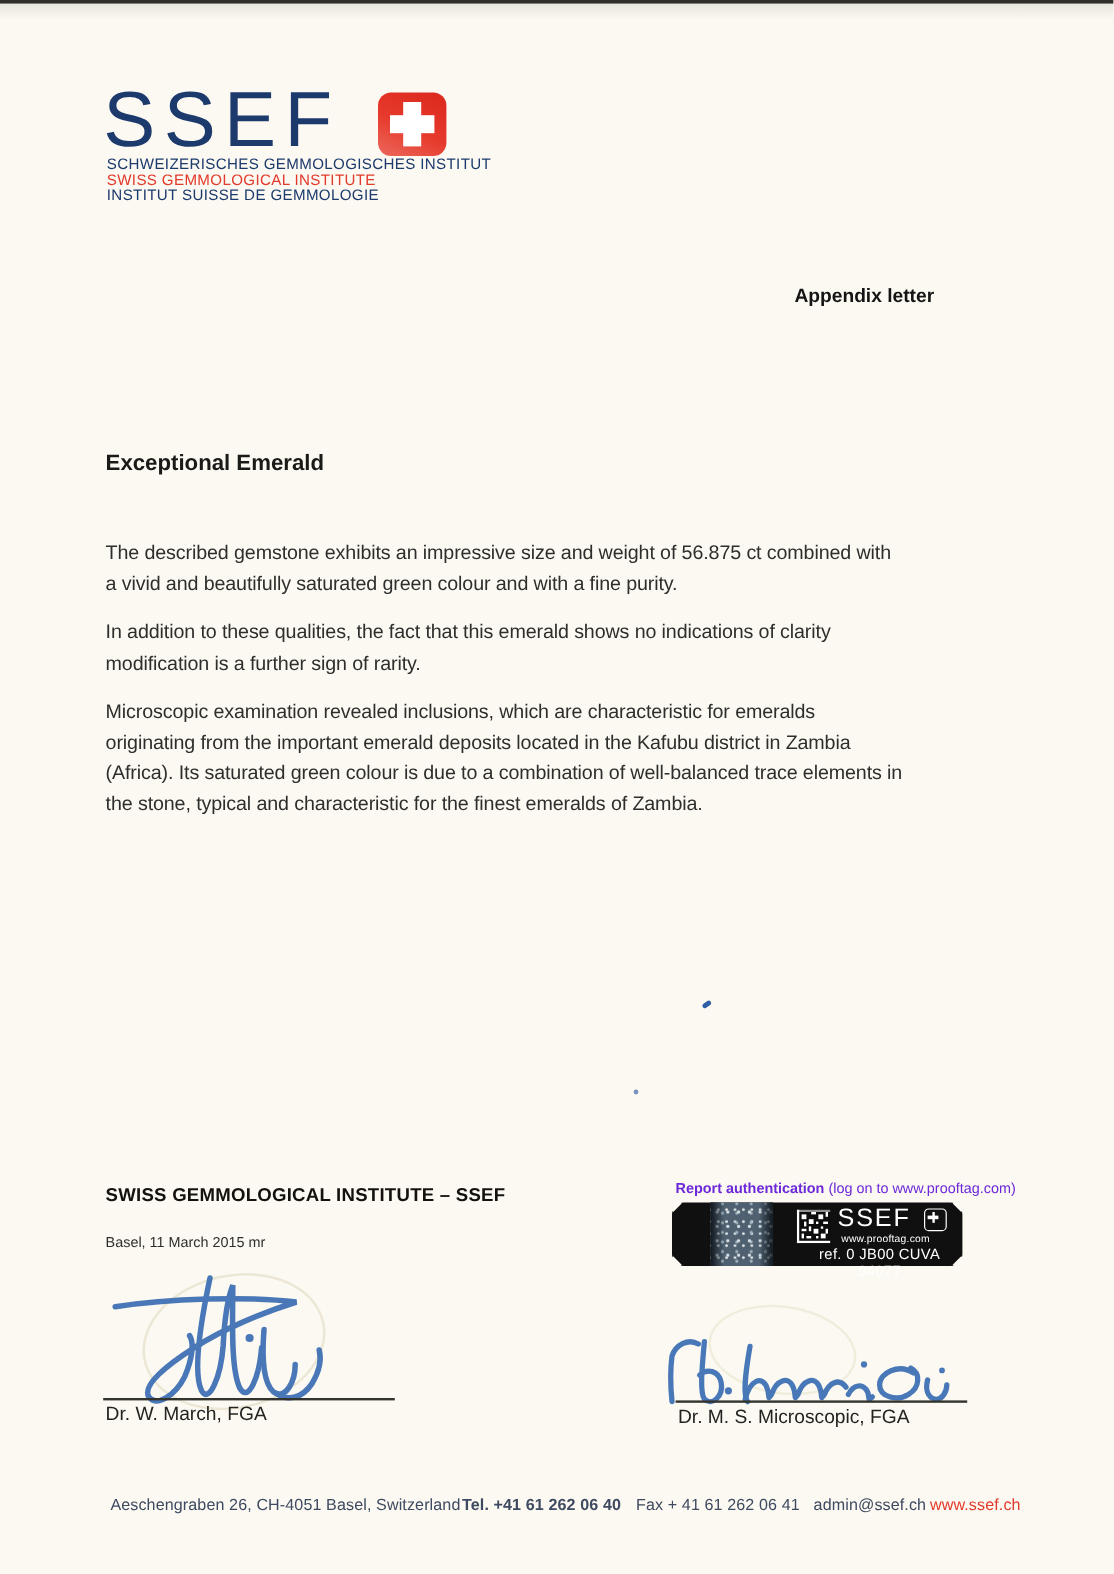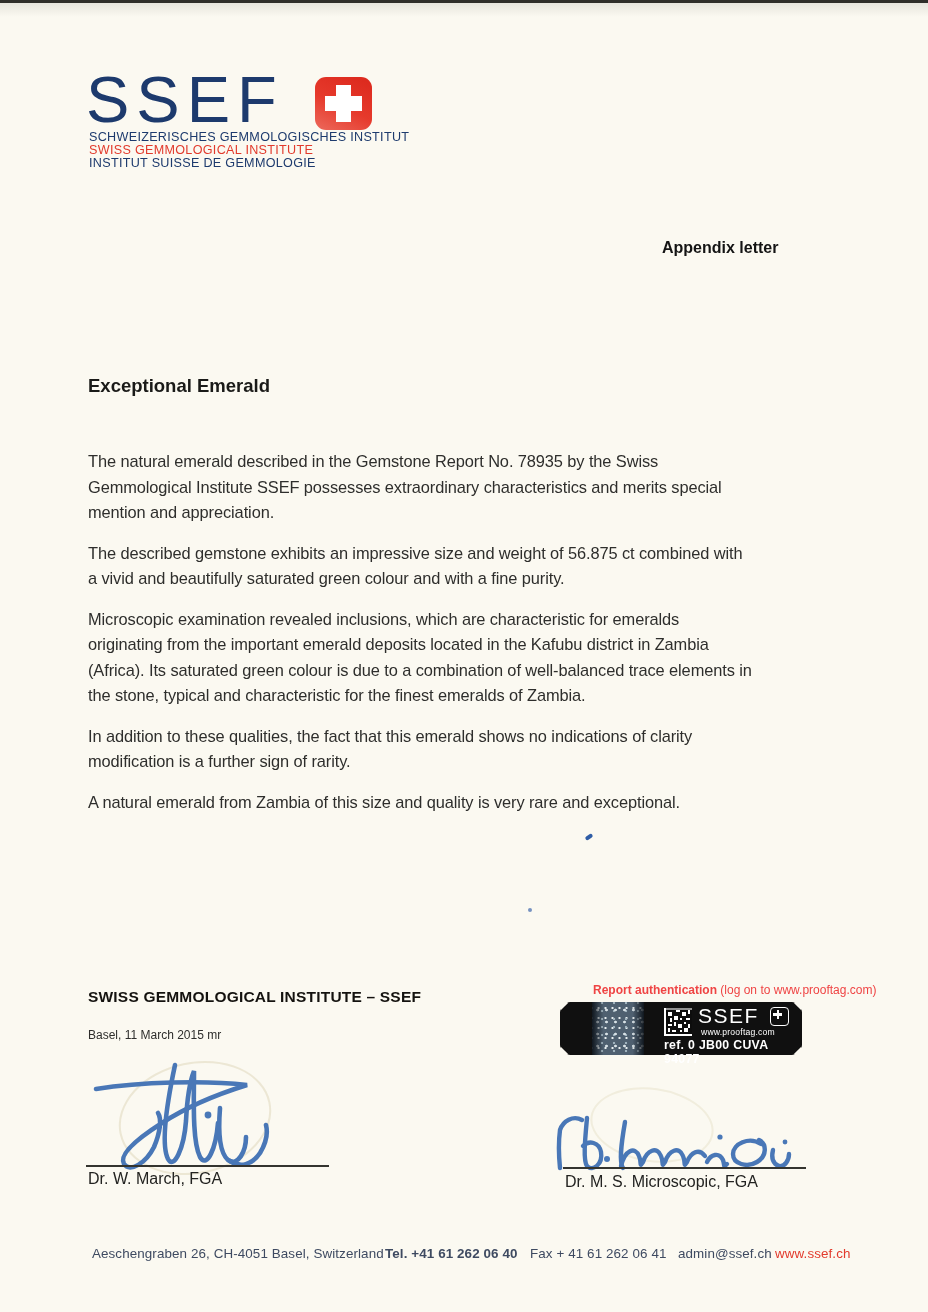--- a/index.html
+++ b/index.html
@@ -29,41 +29,41 @@
   .doc-type{left:662px;top:239px;font-size:16px;font-weight:700;color:#141414;}
   .letter-title{left:88px;top:375px;font-size:18.5px;font-weight:700;color:#1a1a18;}
   
   .body-text{left:88px;top:449px;width:664px;font-size:16.4px;line-height:25.5px;
     color:#2e2e2c;letter-spacing:-0.1px;}
   .body-text p{margin:0 0 15px 0;}
   
   .institute-line{left:88px;top:988px;font-size:15.5px;font-weight:700;color:#14120f;letter-spacing:.2px;}
   .date-line{left:88px;top:1028px;font-size:12px;color:#2e2e2c;}
   
-  .auth-label{left:563px;top:983px;font-size:12px;color:#ef4444;margin-left:30px;}
+  .auth-label{left:563px;top:983px;font-size:12px;color:#6d28d9;}
   .auth-label b{font-weight:700;}
   .sticker{left:560px;top:1002px;width:242px;height:53px;background:#101010;border-radius:10px;}
   .sticker .bubble-strip{position:absolute;left:32px;top:0;width:52px;height:53px;
     background-color:#4f6070;
     background-image:
       linear-gradient(90deg, rgba(5,10,16,.85), rgba(5,10,16,0) 22%, rgba(5,10,16,0) 78%, rgba(5,10,16,.85)),
       radial-gradient(circle, #d9e2e6 1px, rgba(0,0,0,0) 1.7px),
       radial-gradient(circle, #9fb2bd 1px, rgba(0,0,0,0) 1.6px),
       radial-gradient(circle, #e8eef0 .8px, rgba(0,0,0,0) 1.4px);
     background-size:100% 100%, 9px 12px, 12px 8px, 7px 10px;
     background-position:0 0, 1px 2px, 4px 5px, 3px 1px;}
   .sticker .qr{position:absolute;left:104px;top:6px;width:28px;height:28px;}
   .sticker .brand{position:absolute;left:138px;top:2px;font-size:21px;color:#fff;
     letter-spacing:1.5px;font-weight:400;}
   .sticker .brand-cross{position:absolute;left:210px;top:5px;width:17px;height:17px;
     border:1.8px solid #fff;border-radius:4px;}
   .sticker .brand-cross .v{position:absolute;left:5.6px;top:2px;width:2.8px;height:9.4px;background:#fff;}
   .sticker .brand-cross .h{position:absolute;left:2px;top:5.4px;width:9.4px;height:2.8px;background:#fff;}
   .sticker .url{position:absolute;left:141px;top:25px;font-size:8.6px;font-weight:400;color:#fff;letter-spacing:.2px;}
-  .sticker .ref{position:absolute;left:104px;top:36px;font-size:12.3px;font-weight:700;color:#fff;letter-spacing:.3px;}
+  .sticker .ref{position:absolute;left:104px;top:36px;font-size:12.3px;font-weight:400;color:#fff;letter-spacing:.3px;text-align:center;}
   .sticker .notch{position:absolute;width:10px;height:10px;background:#fbf9f1;}
   .sticker .n-tl{left:-4px;top:-4px;transform:rotate(45deg);}
   .sticker .n-bl{left:-4px;bottom:-4px;transform:rotate(45deg);}
   .sticker .n-tr{right:-4px;top:-4px;transform:rotate(45deg);}
   .sticker .n-br{right:-4px;bottom:-4px;transform:rotate(45deg);}
   
   .ghost-stamp{border-radius:50%;border:2px solid rgba(206,194,152,.32);}
   .ghost-l{left:118px;top:1062px;width:150px;height:108px;transform:rotate(-12deg);}
   .ghost-r{left:590px;top:1088px;width:120px;height:70px;transform:rotate(8deg);border-color:rgba(206,194,152,.22);}
   .sig-line{height:2px;background:#34342f;}
@@ -96,25 +96,23 @@
 </div>
 <div class="abs logo-line l1">SCHWEIZERISCHES GEMMOLOGISCHES INSTITUT</div>
 <div class="abs logo-line l2">SWISS GEMMOLOGICAL INSTITUTE</div>
 <div class="abs logo-line l3">INSTITUT SUISSE DE GEMMOLOGIE</div>
 
 <div class="abs doc-type">Appendix letter</div>
 
 <div class="abs letter-title">Exceptional Emerald</div>
 
 <div class="abs body-text">
-  <p>The natural emerald described in the Gemstone Report No. 78935 by the Swiss Gemmological Institute SSEF possesses extraordinary characteristics and merits special mention and appreciation.</p>
   <p>The described gemstone exhibits an impressive size and weight of 56.875 ct combined with a vivid and beautifully saturated green colour and with a fine purity.</p>
+  <p>In addition to these qualities, the fact that this emerald shows no indications of clarity modification is a further sign of rarity.</p>
   <p>Microscopic examination revealed inclusions, which are characteristic for emeralds originating from the important emerald deposits located in the Kafubu district in Zambia (Africa). Its saturated green colour is due to a combination of well-balanced trace elements in the stone, typical and characteristic for the finest emeralds of Zambia.</p>
-  <p>In addition to these qualities, the fact that this emerald shows no indications of clarity modification is a further sign of rarity.</p>
-  <p>A natural emerald from Zambia of this size and quality is very rare and exceptional.</p>
 </div>
 
 <div class="abs speck1"></div>
 <div class="abs speck2"></div>
 
 <div class="abs institute-line">SWISS GEMMOLOGICAL INSTITUTE – SSEF</div>
 <div class="abs date-line">Basel, 11 March 2015 mr</div>
 
 <div class="abs auth-label">
   <b>Report authentication</b><span> (log on to www.prooftag.com)</span>

